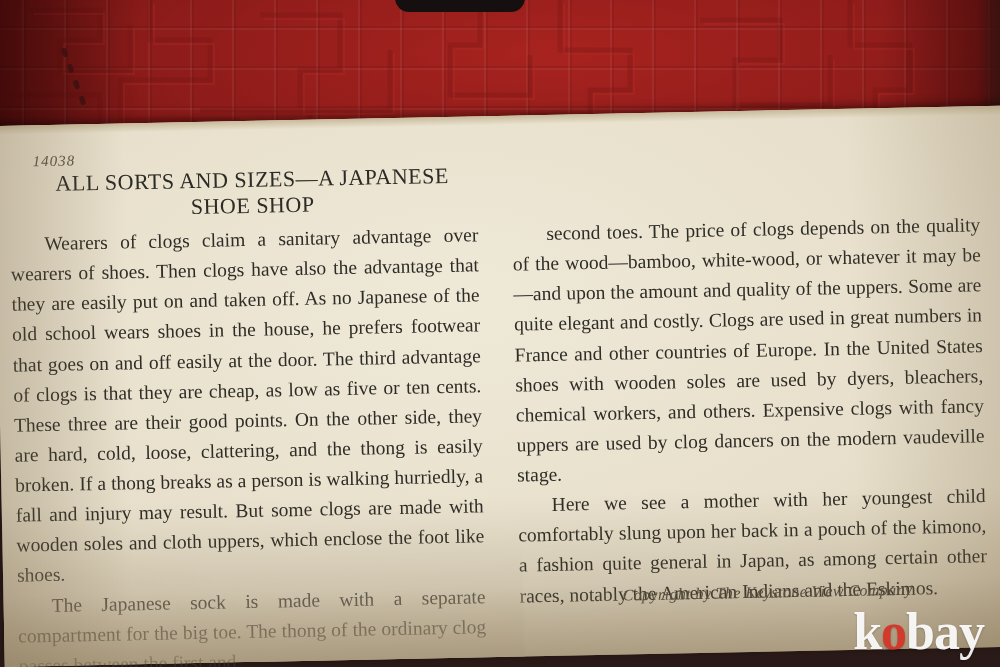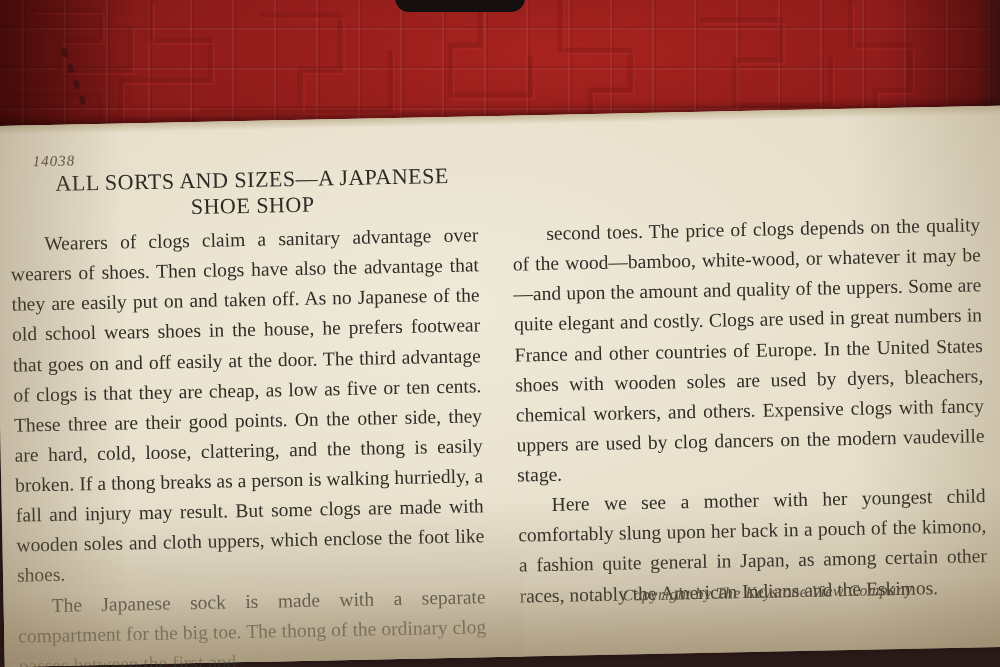--- a/index.html
+++ b/index.html
@@ -250,14 +250,15 @@
       </div>
 
       <div class="copyright">Copyright by The Keystone View Company</div>
     </div>
 
     <div class="blur-bottom"></div>
     <div class="card-bottom-shade"></div>
     <div class="card-vignette"></div>
   </div>
 
+  <div class="watermark"><span>k</span><span class="accent">o</span><span>bay</span></div>
 
 </div>
 
 </body></html>

